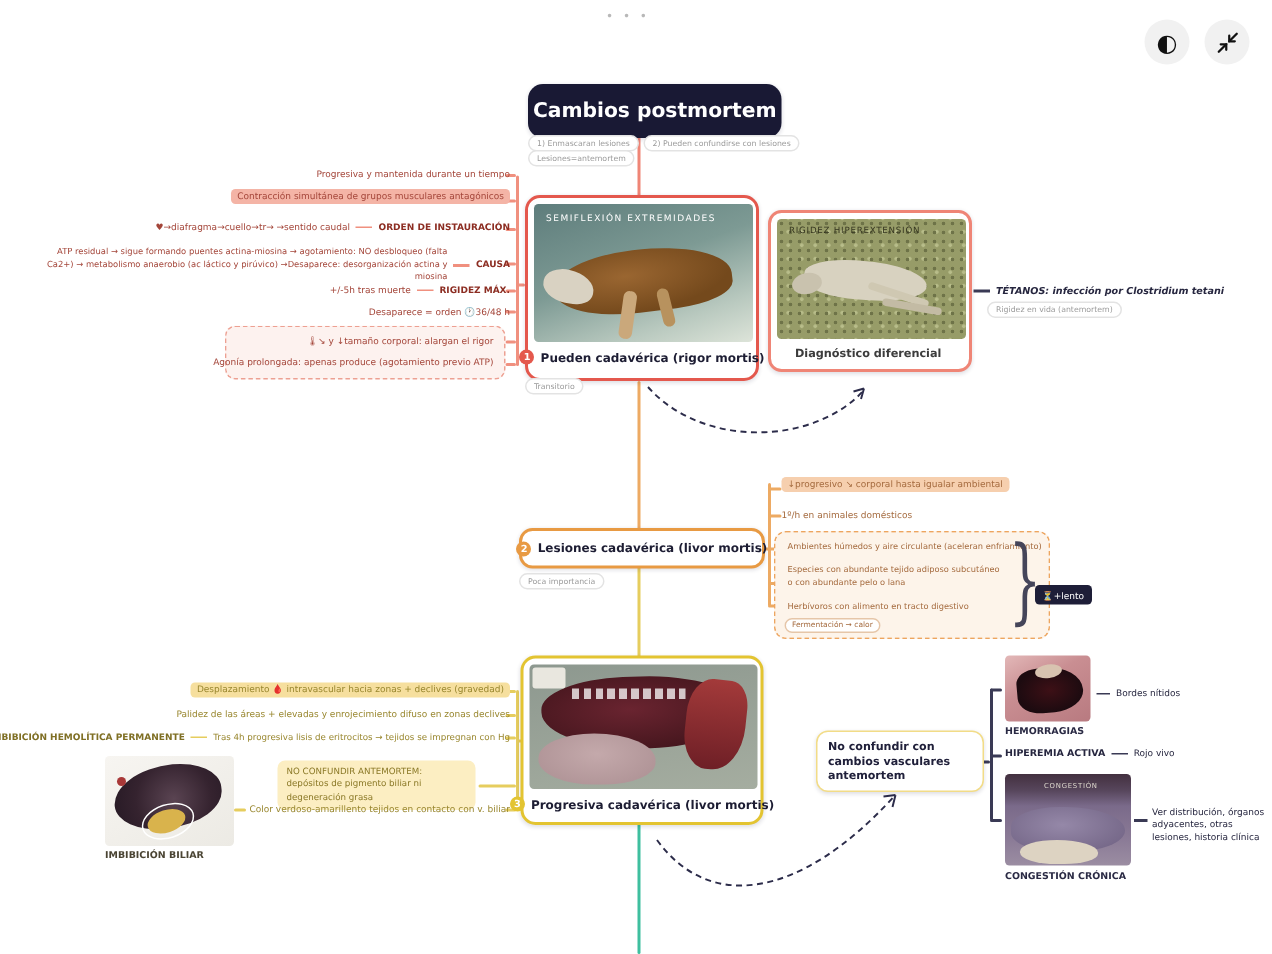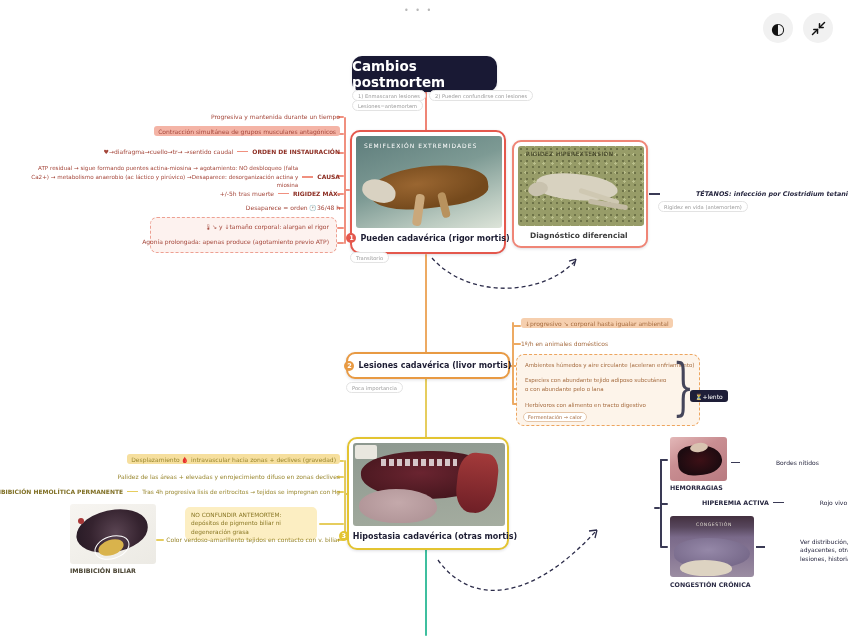--- a/index.html
+++ b/index.html
@@ -12,21 +12,21 @@
   
   .node{position:absolute;background:#fff;border-radius:10px;box-shadow:0 1px 3px rgba(20,20,60,.14);box-sizing:border-box;}
   .nlabel{display:flex;align-items:center;justify-content:center;gap:4px;font-weight:bold;color:#1d1d33;white-space:nowrap;}
   .numc{display:inline-flex;align-items:center;justify-content:center;min-width:10px;height:10px;border-radius:50%;color:#fff;font-size:6.5px;font-weight:bold;}
   .tag{position:absolute;background:#fff;border:1px solid #e3e3e3;border-radius:7px;color:#9b9b9b;font-size:5.2px;padding:1.5px 5px;white-space:nowrap;}
   
   .t{position:absolute;white-space:nowrap;font-size:6px;}
   .row{position:absolute;display:flex;align-items:center;white-space:nowrap;font-size:6px;}
   .tr-red{color:#a4463a;} .lbl-red{color:#8c2d22;font-weight:bold;}
   .tr-or{color:#a56b3f;} .tr-ye{color:#99872f;} .lbl-ye{color:#7f6f24;font-weight:bold;}
-  .navytxt{color:#26263f;margin-left:32px;}
+  .navytxt{color:#26263f;}
   .hl{padding:1.5px 4px;border-radius:3px;}
   .dash{display:inline-block;width:11px;height:1.5px;margin:0 4px;flex:0 0 auto;}
   .dbox{position:absolute;box-sizing:border-box;}
   .img{position:absolute;overflow:hidden;border-radius:3px;}
   .imgtxt{position:absolute;color:#fff;font-size:6px;letter-spacing:1px;white-space:nowrap;}
   .cap{position:absolute;font-weight:bold;color:#2a2a44;font-size:6.3px;white-space:nowrap;}
   .pill{position:absolute;background:#1e1e38;color:#fff;font-size:6px;padding:2.5px 5px;border-radius:3px;white-space:nowrap;}
   .circlebtn{position:absolute;width:30px;height:30px;border-radius:50%;background:#f1f1f1;display:flex;align-items:center;justify-content:center;cursor:pointer;}
 </style>
 </head>
@@ -54,21 +54,21 @@
   <div class="lv" style="left:425px;top:378px;height:60px;background:#e6cd5e;"></div>
   <div class="lv" style="left:425px;top:549px;height:87px;background:#3fbf9f;"></div>
 
   <svg class="overlay" width="848" height="636">
     <path d="M432 258 C 468 299, 543 297, 576 260" stroke="#2c2c4a" stroke-width="1.3" fill="none" stroke-dasharray="4 3"></path>
     <path d="M576 259 l-7 2 m7 -2 l-2 7" stroke="#2c2c4a" stroke-width="1.3" fill="none"></path>
     <path d="M438 560 C 472 607, 532 601, 596 531" stroke="#2c2c4a" stroke-width="1.3" fill="none" stroke-dasharray="4 3"></path>
     <path d="M597 530 l-8 1 m8 -1 l-2 8" stroke="#2c2c4a" stroke-width="1.3" fill="none"></path>
   </svg>
 
-  <div class="node" style="left:352px;top:56px;width:145px;height:36px;background:#191934;display:flex;align-items:center;justify-content:center;">
+  <div class="node" style="left:352px;top:56px;width:169px;height:36px;background:#191934;display:flex;align-items:center;justify-content:center;">
     <span style="color:#fff;font-weight:bold;font-size:13.5px;">Cambios postmortem</span>
   </div>
   <div class="tag" style="left:352px;top:90px;">1) Enmascaran lesiones</div>
   <div class="tag" style="left:429px;top:90px;">2) Pueden confundirse con lesiones</div>
   <div class="tag" style="left:352px;top:100px;">Lesiones=antemortem</div>
 
   <div class="lv" style="left:344px;top:117px;height:127px;width:1.5px;background:#f0907f;"></div>
   <div class="lh" style="left:344px;top:189px;width:6px;background:#f0907f;"></div>
   <div class="lh" style="left:337px;top:116px;width:7px;background:#f0907f;"></div>
   <div class="lh" style="left:337px;top:133px;width:7px;background:#f0907f;"></div>
@@ -200,30 +200,33 @@
   <div class="node" style="left:347px;top:437px;width:162px;height:113px;border:2px solid #e3c431;padding:4px;">
     <div class="img" style="position:relative;width:152px;height:83px;background:linear-gradient(170deg,#8d988f,#a5ada0);">
       <div class="abs" style="left:8px;top:8px;width:132px;height:48px;background:radial-gradient(ellipse at 45% 45%,#6a2430 0%,#4a1820 65%,#3a1119 100%);border-radius:42% 50% 46% 55%;transform:rotate(-2deg);"></div>
       <div class="abs" style="left:104px;top:10px;width:40px;height:60px;background:linear-gradient(180deg,#a33a3a,#6e1f26);border-radius:40% 30% 50% 40%;transform:rotate(6deg);"></div>
       <div class="abs" style="left:6px;top:46px;width:78px;height:34px;background:radial-gradient(ellipse at 50% 40%,#c4a9ab,#ab8f92);border-radius:50% 55% 45% 50%;"></div>
       <div class="abs" style="left:2px;top:2px;width:22px;height:14px;background:#e9e7df;border-radius:2px;"></div>
       <div class="abs" style="left:28px;top:16px;width:76px;height:7px;background:repeating-linear-gradient(90deg,rgba(255,255,255,.75) 0 5px,transparent 5px 8px);"></div>
     </div>
     <div class="nlabel" style="margin-top:5px;font-size:8px;">
       <span class="numc" style="background:#e3c431;">3</span>
-      <span>Hipostasia cadavérica (otras mortis)</span>
+      <span>Progresiva cadavérica (livor mortis)</span>
     </div>
   </div>
 
   <div class="lv" style="left:660px;top:459px;height:88px;width:1.5px;background:#3a3a55;"></div>
   <div class="lh" style="left:654px;top:507px;width:6px;background:#3a3a55;"></div>
   <div class="lh" style="left:660px;top:459px;width:8px;background:#3a3a55;"></div>
   <div class="lh" style="left:660px;top:503px;width:8px;background:#3a3a55;"></div>
   <div class="lh" style="left:660px;top:546px;width:8px;background:#3a3a55;"></div>
 
+  <div class="node" style="left:544px;top:487px;width:112px;border:1.5px solid #f2dc87;border-radius:8px;padding:5px 7px;box-sizing:border-box;">
+    <span style="font-size:7.4px;font-weight:bold;color:#20203a;line-height:1.3;display:block;">No confundir con cambios vasculares antemortem</span>
+  </div>
 
   <div class="img" style="left:670px;top:437px;width:57px;height:44px;background:linear-gradient(150deg,#e3b8b8 0%,#c98e92 40%,#b87a80 100%);">
     <div class="abs" style="left:8px;top:8px;width:44px;height:30px;background:radial-gradient(ellipse at 50% 50%,#3d1016 0%,#1d0b10 70%);border-radius:35% 60% 50% 40%;transform:rotate(-5deg);"></div>
     <div class="abs" style="left:20px;top:6px;width:18px;height:9px;background:#d8c3b0;border-radius:50%;transform:rotate(-8deg);"></div>
   </div>
   <div class="cap" style="left:670px;top:484px;">HEMORRAGIAS</div>
   <div class="row" style="left:731px;top:459px;">
     <span class="dash" style="background:#3a3a55;margin-left:0;width:9px;"></span>
     <span class="navytxt" style="font-size:6px;">Bordes nítidos</span>
   </div>

